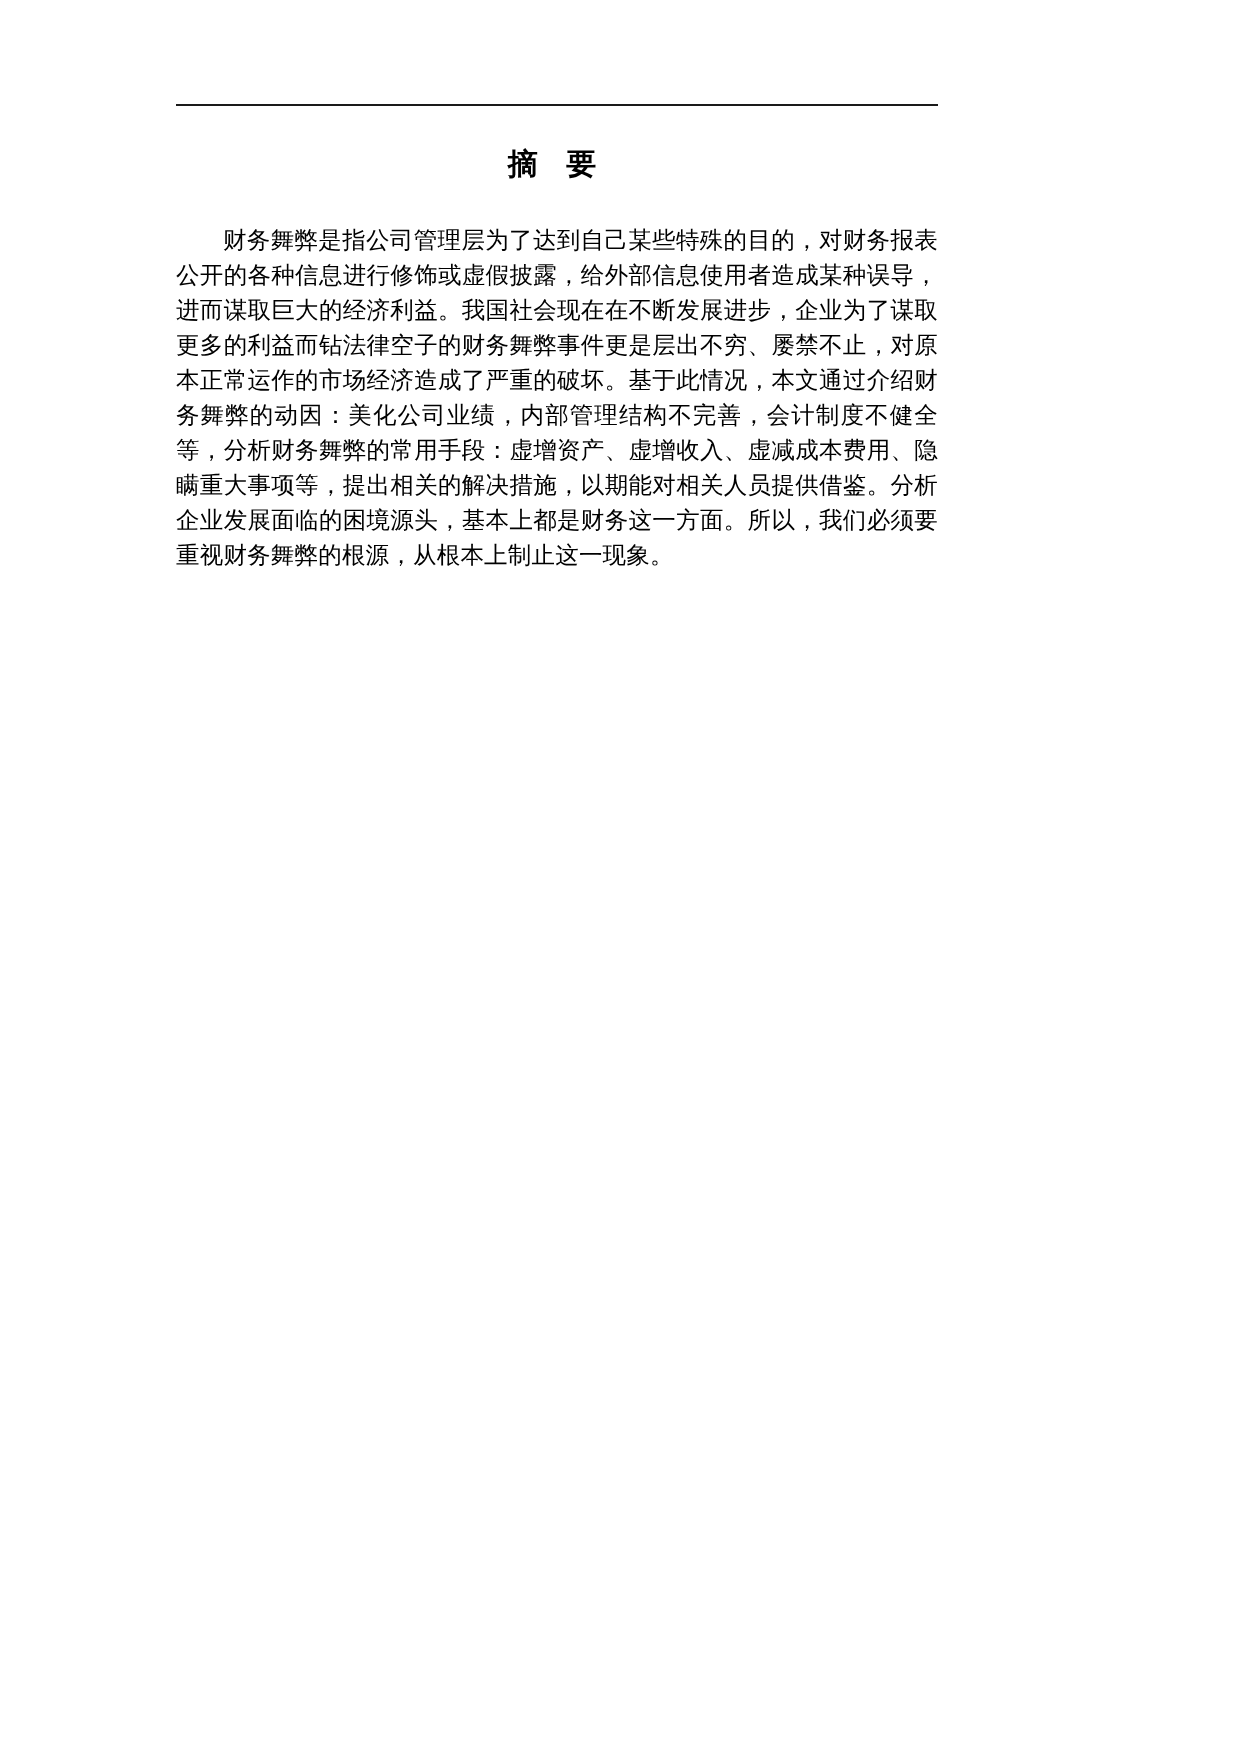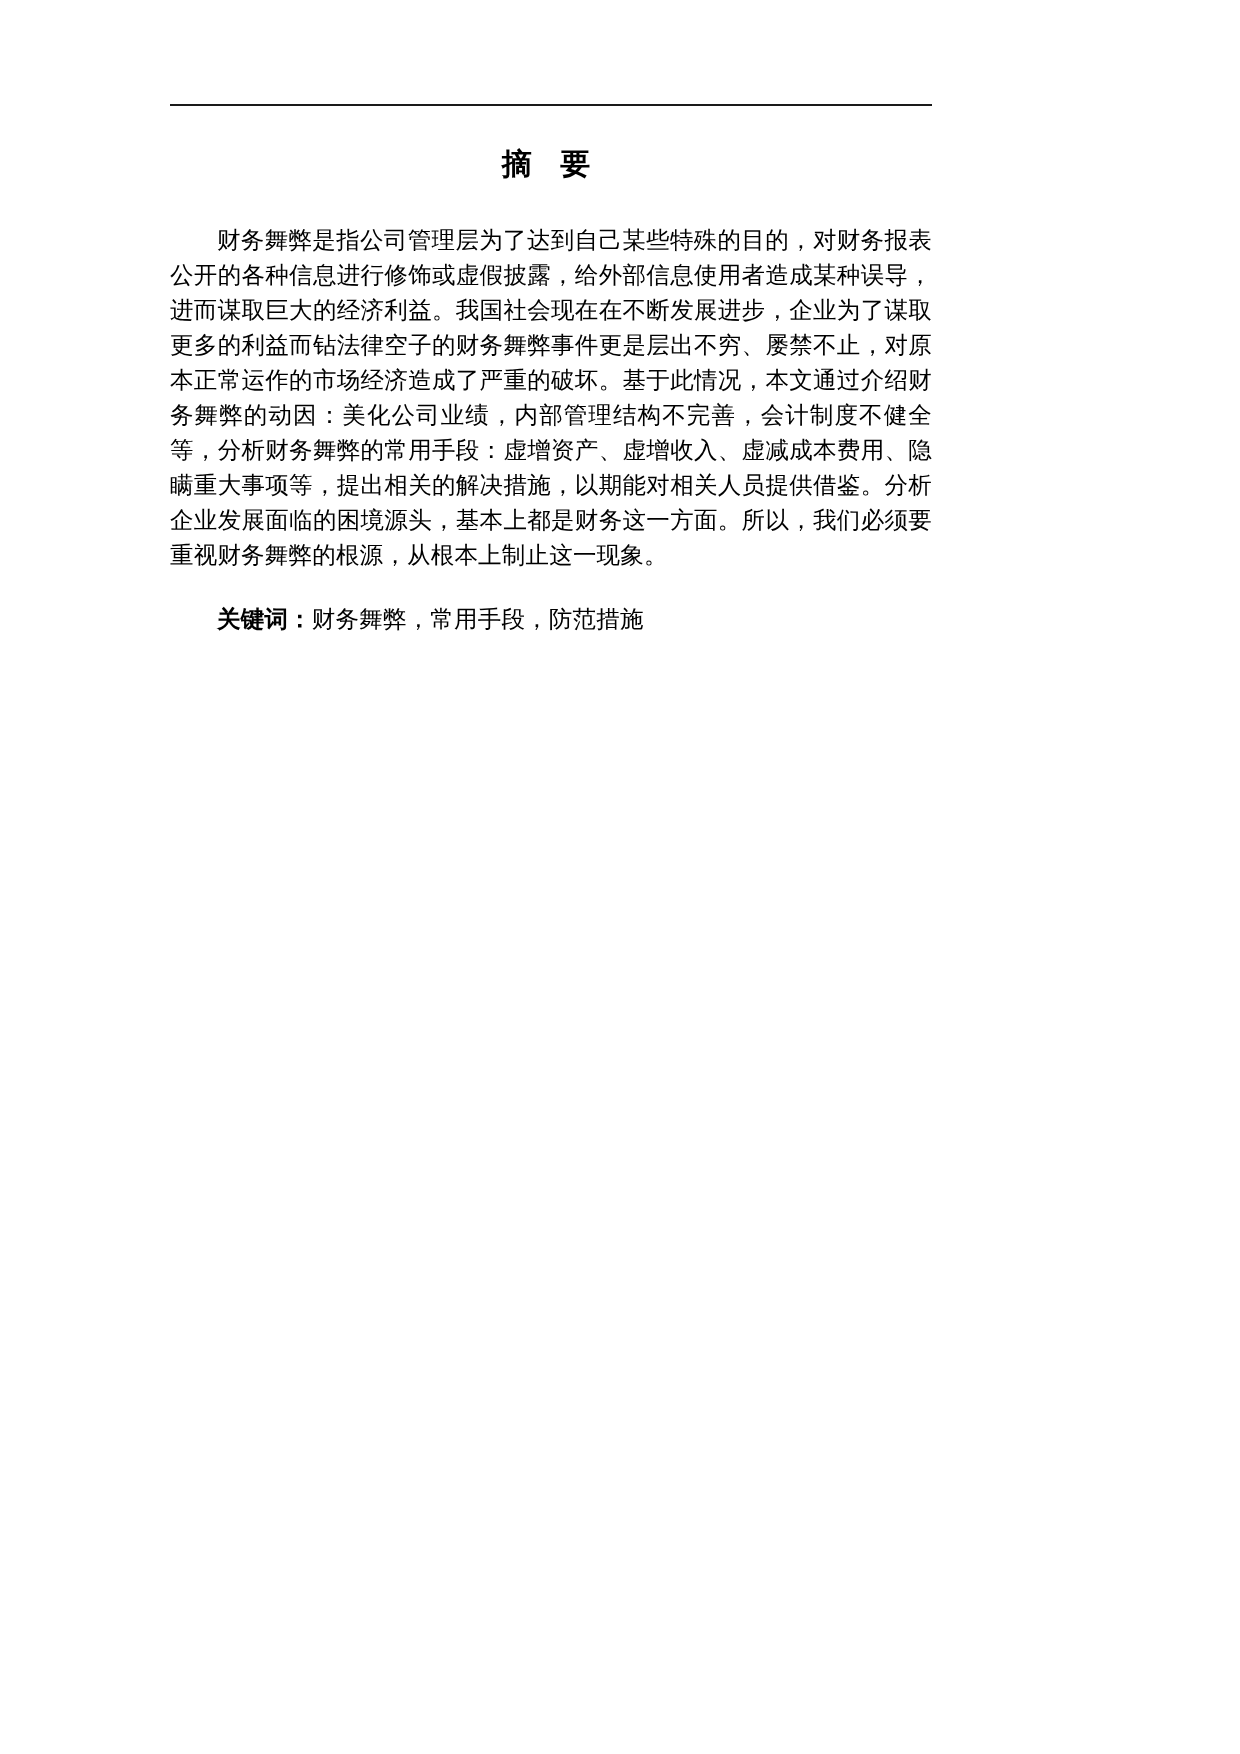--- a/index.html
+++ b/index.html
@@ -15,21 +15,21 @@
     overflow: hidden;
   }
   .page {
     position: relative;
     width: 1240px;
     height: 1754px;
     box-sizing: border-box;
   }
   .content {
     position: absolute;
-    left: 170px;
+    left: 176px;
     top: 104px;
     width: 762px;
   }
   .header-rule {
     width: 100%;
     height: 0;
     border-top: 2.2px solid #1a1a1a;
   }
   .doc-title {
     margin-top: 38px;
@@ -65,17 +65,14 @@
   }
 </style>
 </head>
 <body>
 
 <div class="page">
   <div class="content">
     <div class="header-rule"></div>
     <div class="doc-title">摘 要</div>
     <p class="abstract-body">财务舞弊是指公司管理层为了达到自己某些特殊的目的，对财务报表公开的各种信息进行修饰或虚假披露，给外部信息使用者造成某种误导，进而谋取巨大的经济利益。我国社会现在在不断发展进步，企业为了谋取更多的利益而钻法律空子的财务舞弊事件更是层出不穷、屡禁不止，对原本正常运作的市场经济造成了严重的破坏。基于此情况，本文通过介绍财务舞弊的动因：美化公司业绩，内部管理结构不完善，会计制度不健全等，分析财务舞弊的常用手段：虚增资产、虚增收入、虚减成本费用、隐瞒重大事项等，提出相关的解决措施，以期能对相关人员提供借鉴。分析企业发展面临的困境源头，基本上都是财务这一方面。所以，我们必须要重视财务舞弊的根源，从根本上制止这一现象。</p>
-    <p class="keywords">
-      <span class="kw-label">关键词：</span><span class="kw-value">财务舞弊，常用手段，防范措施</span>
-    </p>
   </div>
 </div>
 
 </body></html>

